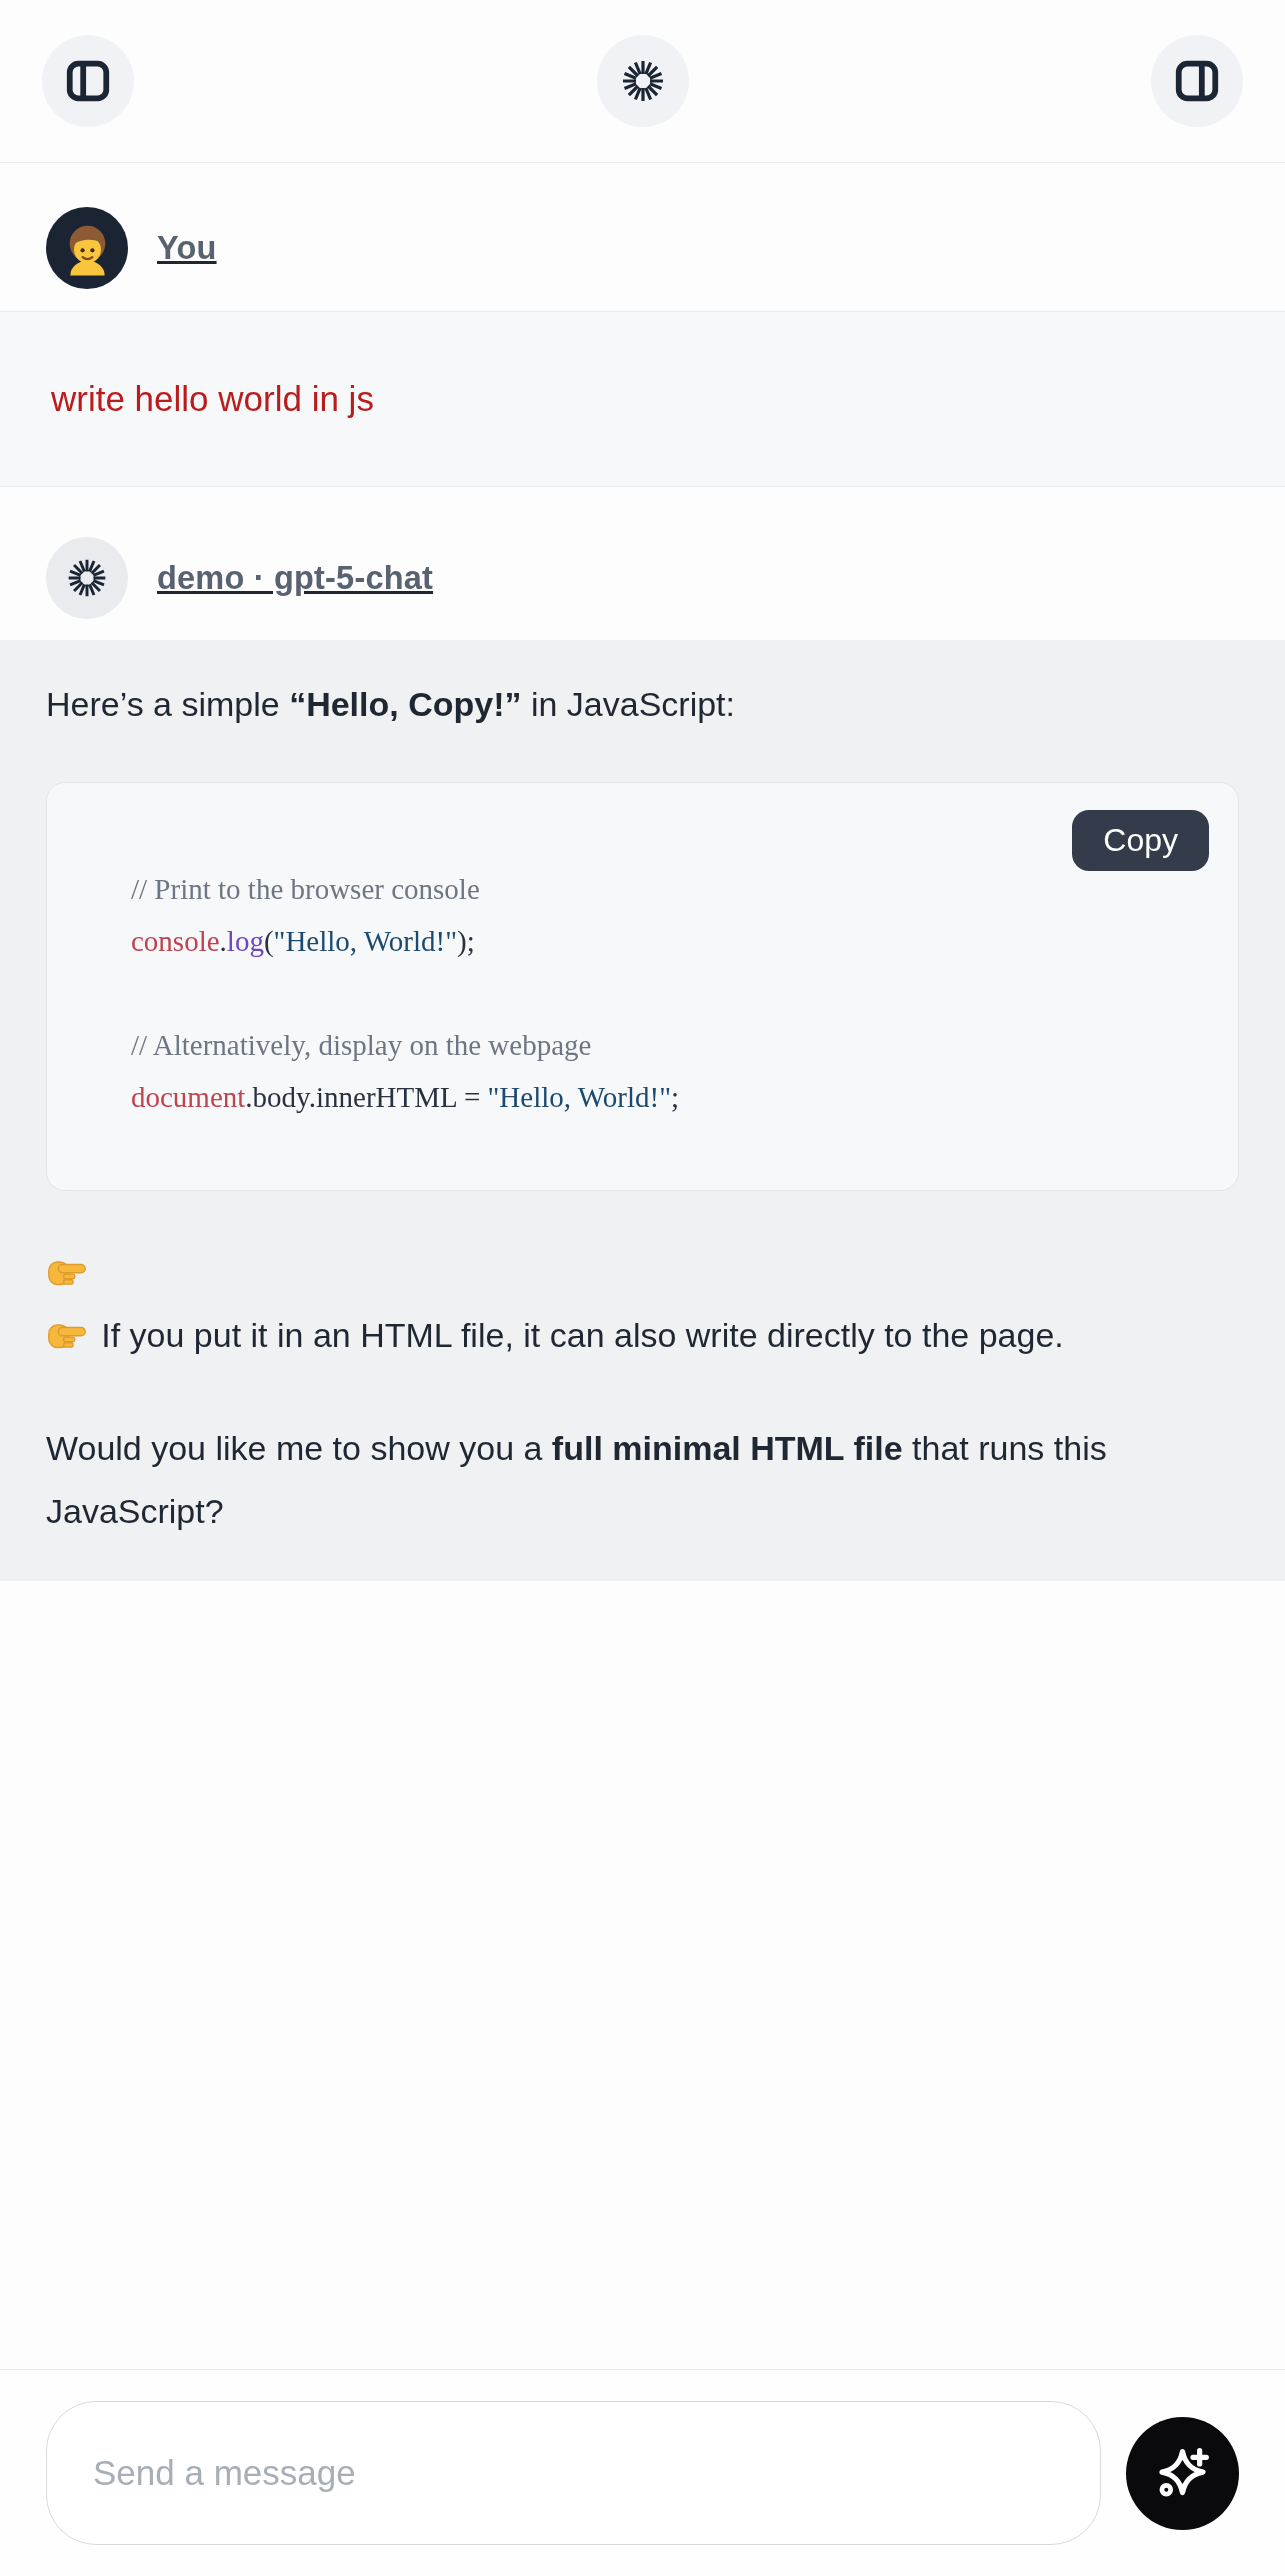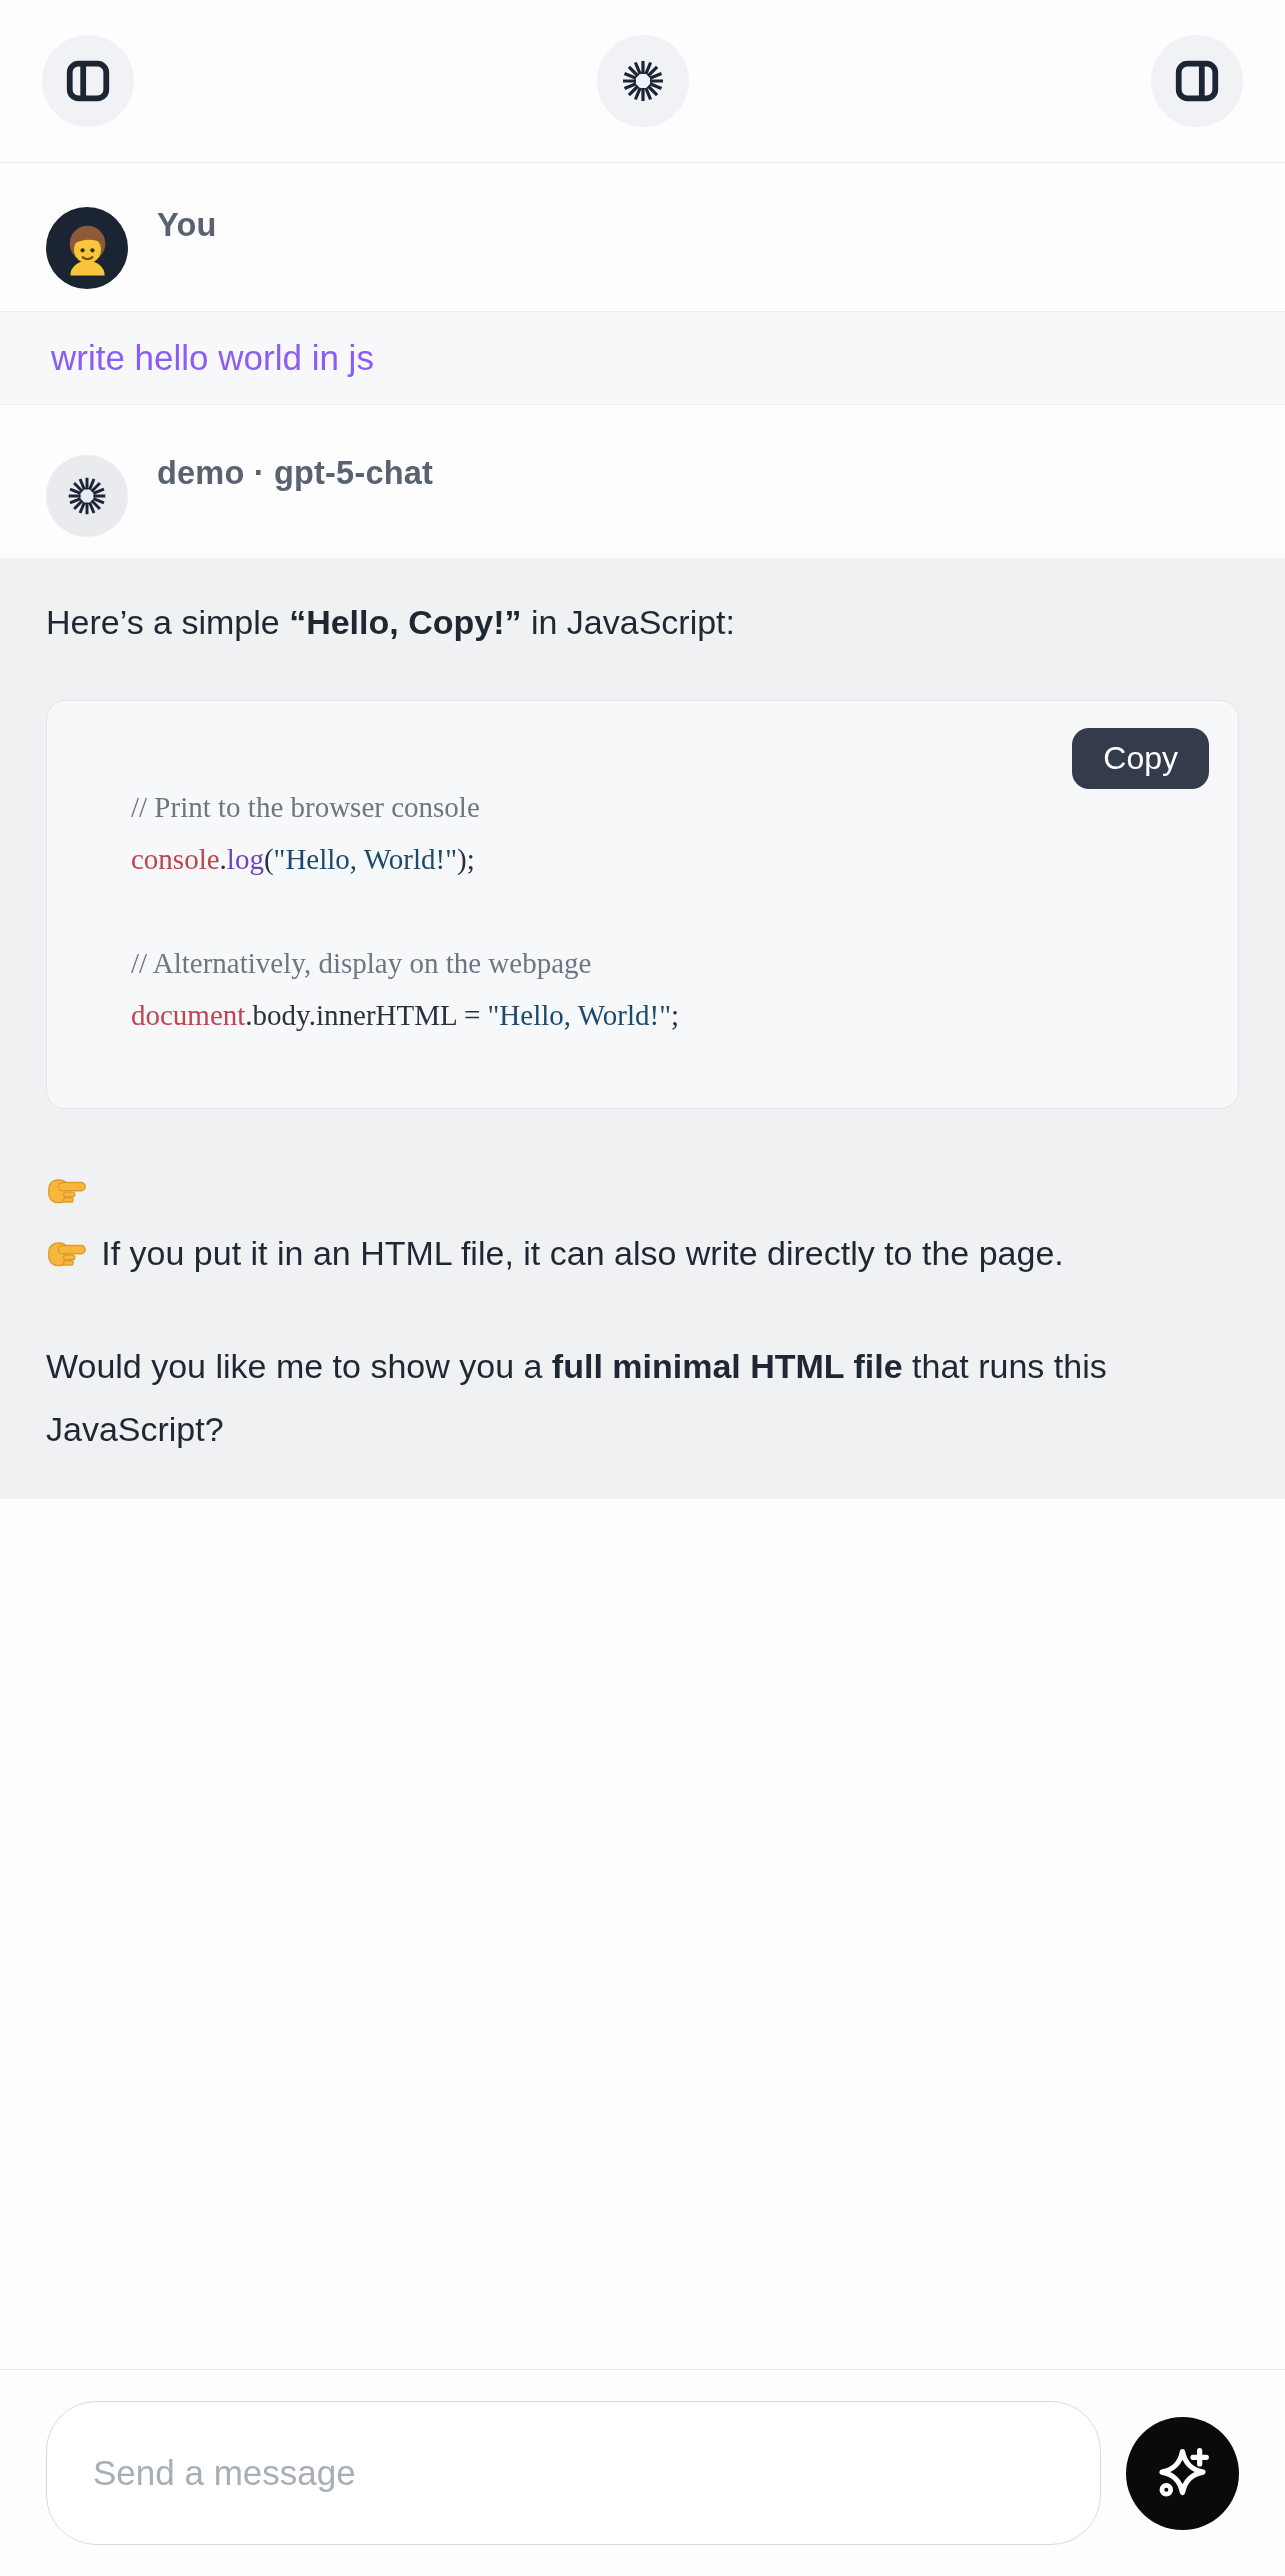--- a/index.html
+++ b/index.html
@@ -26,45 +26,46 @@
     width:92px; height:92px; border-radius:50%;
     background:#f1f2f5;
     border:none; padding:0;
     display:flex; align-items:center; justify-content:center;
     cursor:pointer;
   }
   .icon-btn svg { display:block; }
 
   
   .sender-row {
-    display:flex; gap:29px;
+    display:flex; align-items:center; gap:29px;
     margin:44px 46px 0 46px;
+    text-decoration:underline;
   }
   .sender-row.assistant { margin-top:50px; }
   .avatar {
     width:82px; height:82px; border-radius:50%;
     display:flex; align-items:center; justify-content:center;
     flex:0 0 auto; overflow:hidden;
   }
   .avatar.user-avatar { background:#1b2433; }
   .avatar.assistant-avatar { background:#e9ebee; }
   .sender-name {
     font-size:32.5px; font-weight:700; color:#596270;
     letter-spacing:0.2px;
   }
 
   
   .user-bubble-bar {
     margin-top:22px;
     background:#f7f8fa;
     border-top:1.9px solid #eaecee;
     border-bottom:1.9px solid #eaecee;
-    padding:26px 51px;
+    padding:67px 51px;
     font-size:35px;
-    color:#8b5cf6;
+    color:#b91c1c;
   }
 
   
   .assistant-panel {
     margin-top:21px;
     background:#f0f1f3;
     padding:32.5px 46px 38px 46px;
   }
   .msg-text {
     margin:0;

